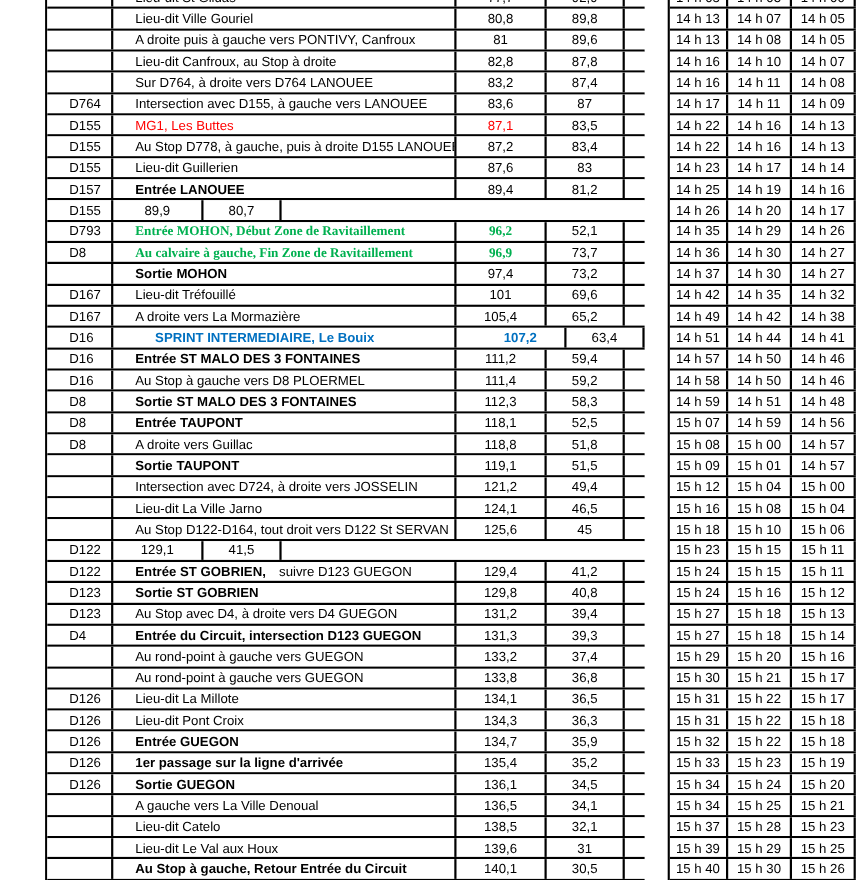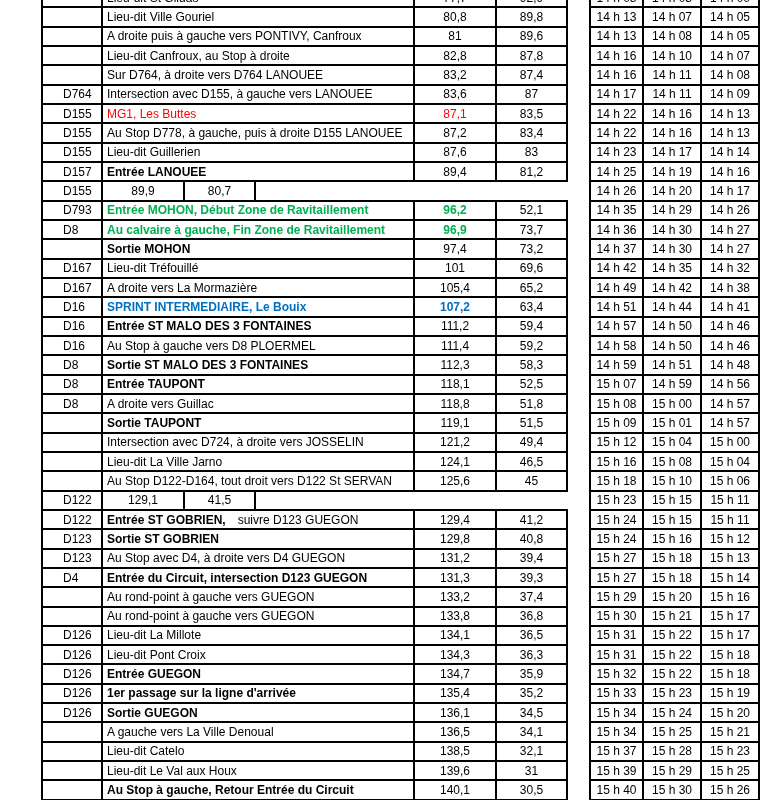--- a/index.html
+++ b/index.html
@@ -10,31 +10,31 @@
   #roadbook-wrap { position:absolute; left:41px; top:-11px; display:flex; }
   .tbl { border-left:2px solid #000; }
   #times-table { margin-left:21px; }
   .row { display:flex; height:19.34px; box-sizing:border-box; border-bottom:2px solid #000; background:#fff; }
   .cell {
     border-right:2px solid #000; height:100%; box-sizing:border-box;
     display:flex; align-items:center; overflow:hidden; white-space:nowrap;
     font-size:12px; color:#000; line-height:1;
   }
   .c-road { width:60px; padding-left:20px; }
-  .c-desc { width:312px; padding-left:4px; }
+  .c-desc { width:312px; padding-left:20px; }
   .c-km   { width:82px; justify-content:center; }
   .c-rem  { width:71px; justify-content:center; }
   .c-t1   { width:53px; justify-content:center; }
   .c-t2   { width:58px; justify-content:center; }
   .c-t3   { width:58px; justify-content:center; }
 
   .s-bold  .bind-desc { font-weight:700; }
   .s-red   .bind-desc, .s-red   .c-km { font-weight:400; color:var(--red); }
-  .s-green .bind-desc, .s-green .c-km { font-weight:700; color:var(--green); }
-  .s-blue  .bind-desc, .s-blue  .c-km { font-weight:700; color:var(--blue); }
+  .s-green .bind-desc, .s-green .c-km { font-weight:700; color:var(--green);font-family:Liberation Serif, serif; }
+  .s-blue  .bind-desc, .s-blue  .c-km { font-weight:700; color:var(--blue);margin-left:18px; }
   .bind-desc2 { font-weight:400; color:#000;margin-left:12px; }
 </style>
 </head>
 <body>
 
 <div id="roadbook-wrap">
   <div id="main-table" class="tbl">
       <div class="row s-normal">
         <div class="cell c-road"></div>
         <div class="cell c-desc">

